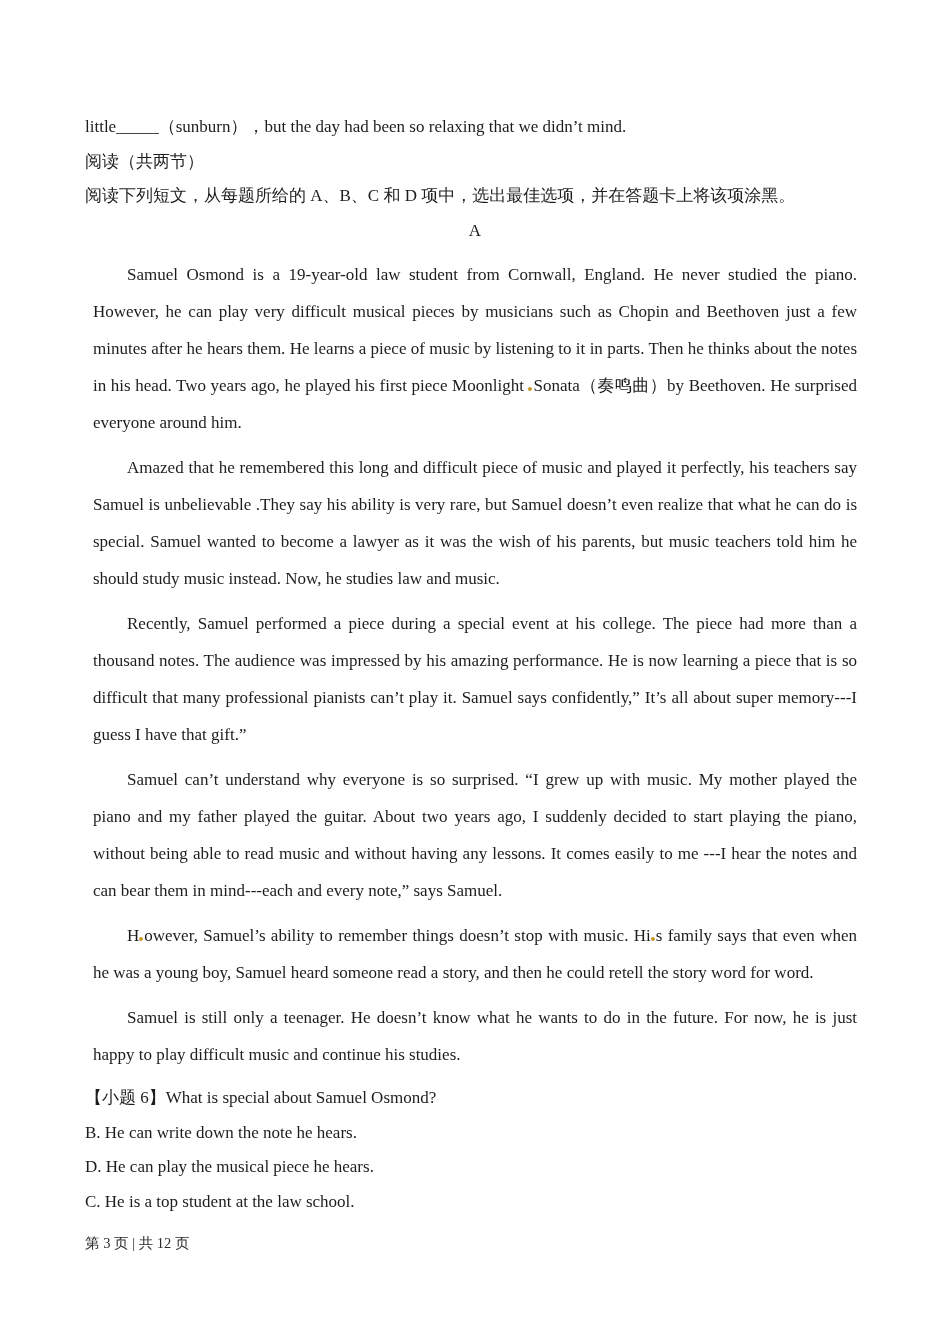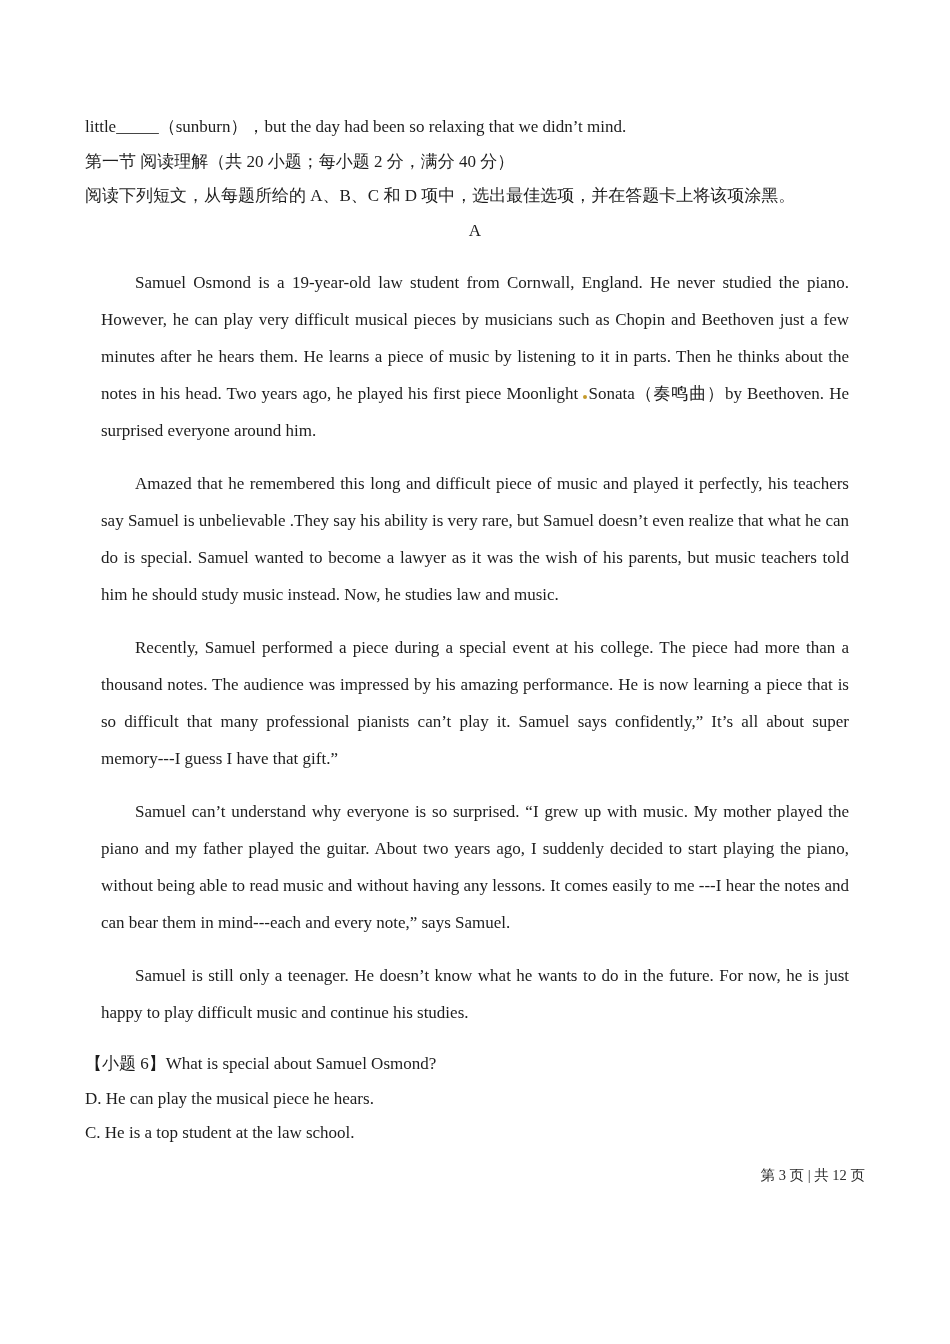--- a/index.html
+++ b/index.html
@@ -22,65 +22,67 @@
   }
   .hline {
     font-size: 17px;
     line-height: 34.5px;
     text-align: left;
   }
   .center {
     text-align: center;
   }
   .passage .para {
-    margin: 16px;
+    margin: 8px;
     font-size: 17px;
     line-height: 37px;
     text-align: justify;
     text-indent: 2em;
   }
   .questions .qline {
     font-size: 17px;
     line-height: 34.5px;
   }
   .footer {
     margin-top: 15px;
-    text-align: right;
+    text-align: left;
     font-size: 14.5px;
     color: #2b2b2b;
   }
   .ydot {
     display: inline-block;
     width: 4px;
     height: 4px;
     border-radius: 50%;
     background: #c49a2a;
     vertical-align: baseline;
     margin: 0 1px 0 0;
   }
 </style>
 </head>
 <body>
 
 <div class="page">
 
   <div class="hline">little_____（sunburn），but the day had been so relaxing that we didn’t mind.</div>
-  <div class="hline">第一节 阅读理解（共 20 小题；每小题 2 分，满分 40 分）</div>
+  <div class="hline">阅读（共两节）</div>
   <div class="hline">阅读下列短文，从每题所给的 A、B、C 和 D 项中，选出最佳选项，并在答题卡上将该项涂黑。</div>
   <div class="hline center">A</div>
 
   <div class="passage">
     <p class="para">Samuel Osmond is a 19-year-old law student from Cornwall, England. He never studied the piano. However, he can play very difficult musical pieces by musicians such as Chopin and Beethoven just a few minutes after he hears them. He learns a piece of music by listening to it in parts. Then he thinks about the notes in his head. Two years ago, he played his first piece Moonlight <span class="ydot" style="background: rgb(196, 154, 42);"></span>Sonata（奏鸣曲）by Beethoven. He surprised everyone around him.</p>
     <p class="para">Amazed that he remembered this long and difficult piece of music and played it perfectly, his teachers say Samuel is unbelievable .They say his ability is very rare, but Samuel doesn’t even realize that what he can do is special. Samuel wanted to become a lawyer as it was the wish of his parents, but music teachers told him he should study music instead. Now, he studies law and music.</p>
     <p class="para">Recently, Samuel performed a piece during a special event at his college. The piece had more than a thousand notes. The audience was impressed by his amazing performance. He is now learning a piece that is so difficult that many professional pianists can’t play it. Samuel says confidently,” It’s all about super memory---I guess I have that gift.”</p>
     <p class="para">Samuel can’t understand why everyone is so surprised. “I grew up with music. My mother played the piano and my father played the guitar. About two years ago, I suddenly decided to start playing the piano, without being able to read music and without having any lessons. It comes easily to me ---I hear the notes and can bear them in mind---each and every note,” says Samuel.</p>
+    <p class="para">H<span class="ydot" style="background: rgb(196, 154, 42);"></span>owever, Samuel’s ability to remember things doesn’t stop with music. Hi<span class="ydot" style="background: rgb(196, 154, 42);"></span>s family says that even when he was a young boy, Samuel heard someone read a story, and then he could retell the story word for word.</p>
     <p class="para">Samuel is still only a teenager. He doesn’t know what he wants to do in the future. For now, he is just happy to play difficult music and continue his studies.</p>
   </div>
 
   <div class="questions">
     <div class="qline">【小题 6】What is special about Samuel Osmond?</div>
+    <div class="qline">B. He can write down the note he hears.</div>
     <div class="qline">D. He can play the musical piece he hears.</div>
     <div class="qline">C. He is a top student at the law school.</div>
   </div>
 
   <div class="footer">第 3 页 | 共 12 页</div>
 
 </div>
 
 </body></html>

